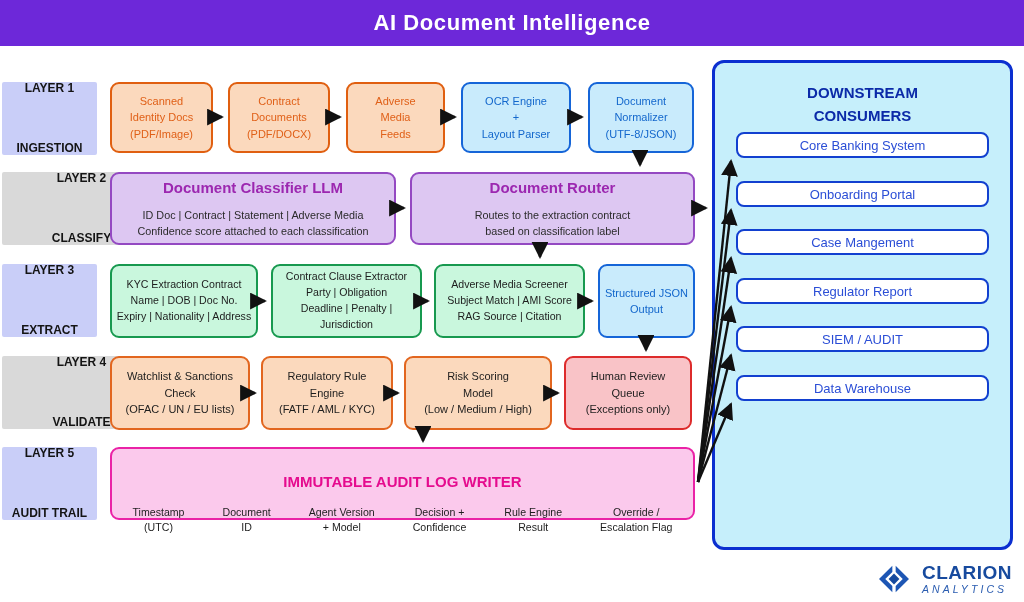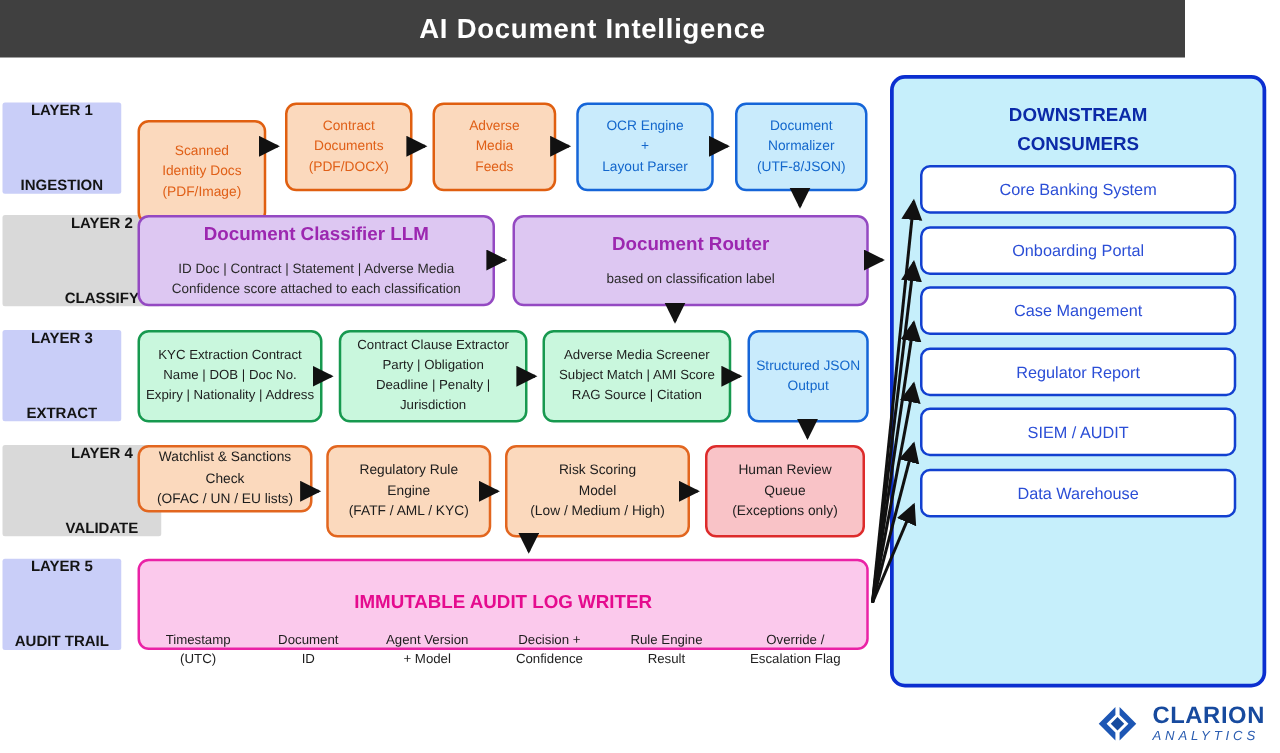--- a/index.html
+++ b/index.html
@@ -1,18 +1,18 @@
 <!DOCTYPE html>
 <html><head>
 <meta charset="utf-8">
 <style>
   html,body{margin:0;padding:0;background:#ffffff;}
   .stage{position:relative;width:1024px;height:602px;background:#ffffff;overflow:hidden;
          font-family:"Liberation Sans",sans-serif;}
-  .header{position:absolute;left:0;top:0;width:948px;height:46px;background:#404040;
+  .header{position:absolute;left:0;top:0;width:1024px;height:46px;background:#6d28d9;
           display:flex;align-items:center;justify-content:center;}
   .header .title{color:#ffffff;font-weight:800;font-size:22px;letter-spacing:.6px;}
 
   .llabel{position:absolute;left:2px;width:95px;height:73px;border-radius:2px;
           display:flex;flex-direction:column;align-items:center;justify-content:center;
           font-size:12px;font-weight:700;color:#141414;line-height:1.55;text-align:center;gap:41px;}
   .lav{background:#c9cef8;} .gry{background:#d9d9d9;padding-left:32px;}
 
   .box{position:absolute;box-sizing:border-box;border-radius:9px;
        display:flex;flex-direction:column;align-items:center;justify-content:center;
@@ -28,21 +28,21 @@
   .pinkbox{background:#fbc9ec;border:2.5px solid #ea22a6;justify-content:flex-start;padding-top:22px;}
   .audit-title{color:#e50b8e;font-weight:800;font-size:15px;}
   .audit-cols{display:flex;justify-content:space-between;width:540px;margin-top:11px;
               color:#1d1d1d;font-size:10.6px;line-height:1.5;}
   .audit-cols .col{text-align:center;}
 
   .panel{position:absolute;left:712px;top:60px;width:301px;height:490px;box-sizing:border-box;
          background:#c6effb;border:3px solid #0b2fd0;border-radius:12px;}
   .panel-title{margin-top:18px;text-align:center;color:#0b2aa8;font-weight:800;
                font-size:15px;line-height:1.55;}
-  .consumer{position:absolute;left:736px;width:253px;height:39px;box-sizing:border-box;
+  .consumer{position:absolute;left:736px;width:253px;height:26px;box-sizing:border-box;
             background:#ffffff;border:2px solid #1240d0;border-radius:8px;color:#2b4ed6;
             font-size:13px;display:flex;align-items:center;justify-content:center;}
 
   .overlay{position:absolute;left:0;top:0;width:1024px;height:602px;pointer-events:none;z-index:9;}
 
   .brand{position:absolute;right:12px;bottom:6px;display:flex;align-items:center;gap:8px;margin-top:44px;}
   .brand-text{display:flex;flex-direction:column;line-height:1.05;}
   .brand-name{color:#174a9e;font-weight:800;font-size:19px;letter-spacing:.5px;}
   .brand-tag{color:#2a5cb0;font-size:10.5px;letter-spacing:3.1px;margin-top:1px;font-style:italic;}
 </style>
@@ -69,21 +69,21 @@
   </div>
   <div class="llabel gry" style="top:356px">
     <span>LAYER 4</span>
     <span>VALIDATE</span>
   </div>
   <div class="llabel lav" style="top:447px">
     <span>LAYER 5</span>
     <span>AUDIT TRAIL</span>
   </div>
 
-  <div class="box orange" style="left:110px;top:96px;width:103px;height:83px">
+  <div class="box orange" style="left:110px;top:82px;width:103px;height:71px">
     <span>Scanned</span>
     <span>Identity Docs</span>
     <span>(PDF/Image)</span>
   </div>
   <div class="box orange" style="left:228px;top:82px;width:102px;height:71px">
     <span>Contract</span>
     <span>Documents</span>
     <span>(PDF/DOCX)</span>
   </div>
   <div class="box orange" style="left:346px;top:82px;width:99px;height:71px">
@@ -102,20 +102,21 @@
     <span>(UTF-8/JSON)</span>
   </div>
 
   <div class="box purple" style="left:110px;top:172px;width:286px;height:73px">
     <span class="ptitle">Document Classifier LLM</span>
     <span class="psub">ID Doc | Contract | Statement | Adverse Media</span>
     <span class="psub">Confidence score attached to each classification</span>
   </div>
   <div class="box purple" style="left:410px;top:172px;width:285px;height:73px">
     <span class="ptitle">Document Router</span>
+    <span class="psub">Routes to the extraction contract</span>
     <span class="psub">based on classification label</span>
   </div>
 
   <div class="box green" style="left:110px;top:264px;width:148px;height:74px">
     <span>KYC Extraction Contract</span>
     <span>Name | DOB | Doc No.</span>
     <span>Expiry | Nationality | Address</span>
   </div>
   <div class="box green" style="left:271px;top:264px;width:151px;height:74px">
     <span>Contract Clause Extractor</span>
@@ -125,21 +126,21 @@
   <div class="box green" style="left:434px;top:264px;width:151px;height:74px">
     <span>Adverse Media Screener</span>
     <span>Subject Match | AMI Score</span>
     <span>RAG Source | Citation</span>
   </div>
   <div class="box blue" style="left:598px;top:264px;width:97px;height:74px">
     <span>Structured JSON</span>
     <span>Output</span>
   </div>
 
-  <div class="box peach" style="left:110px;top:356px;width:140px;height:54px">
+  <div class="box peach" style="left:110px;top:356px;width:140px;height:74px">
     <span>Watchlist &amp; Sanctions</span>
     <span>Check</span>
     <span>(OFAC / UN / EU lists)</span>
   </div>
   <div class="box peach" style="left:261px;top:356px;width:132px;height:74px">
     <span>Regulatory Rule</span>
     <span>Engine</span>
     <span>(FATF / AML / KYC)</span>
   </div>
   <div class="box redbox" style="left:564px;top:356px;width:128px;height:74px">

